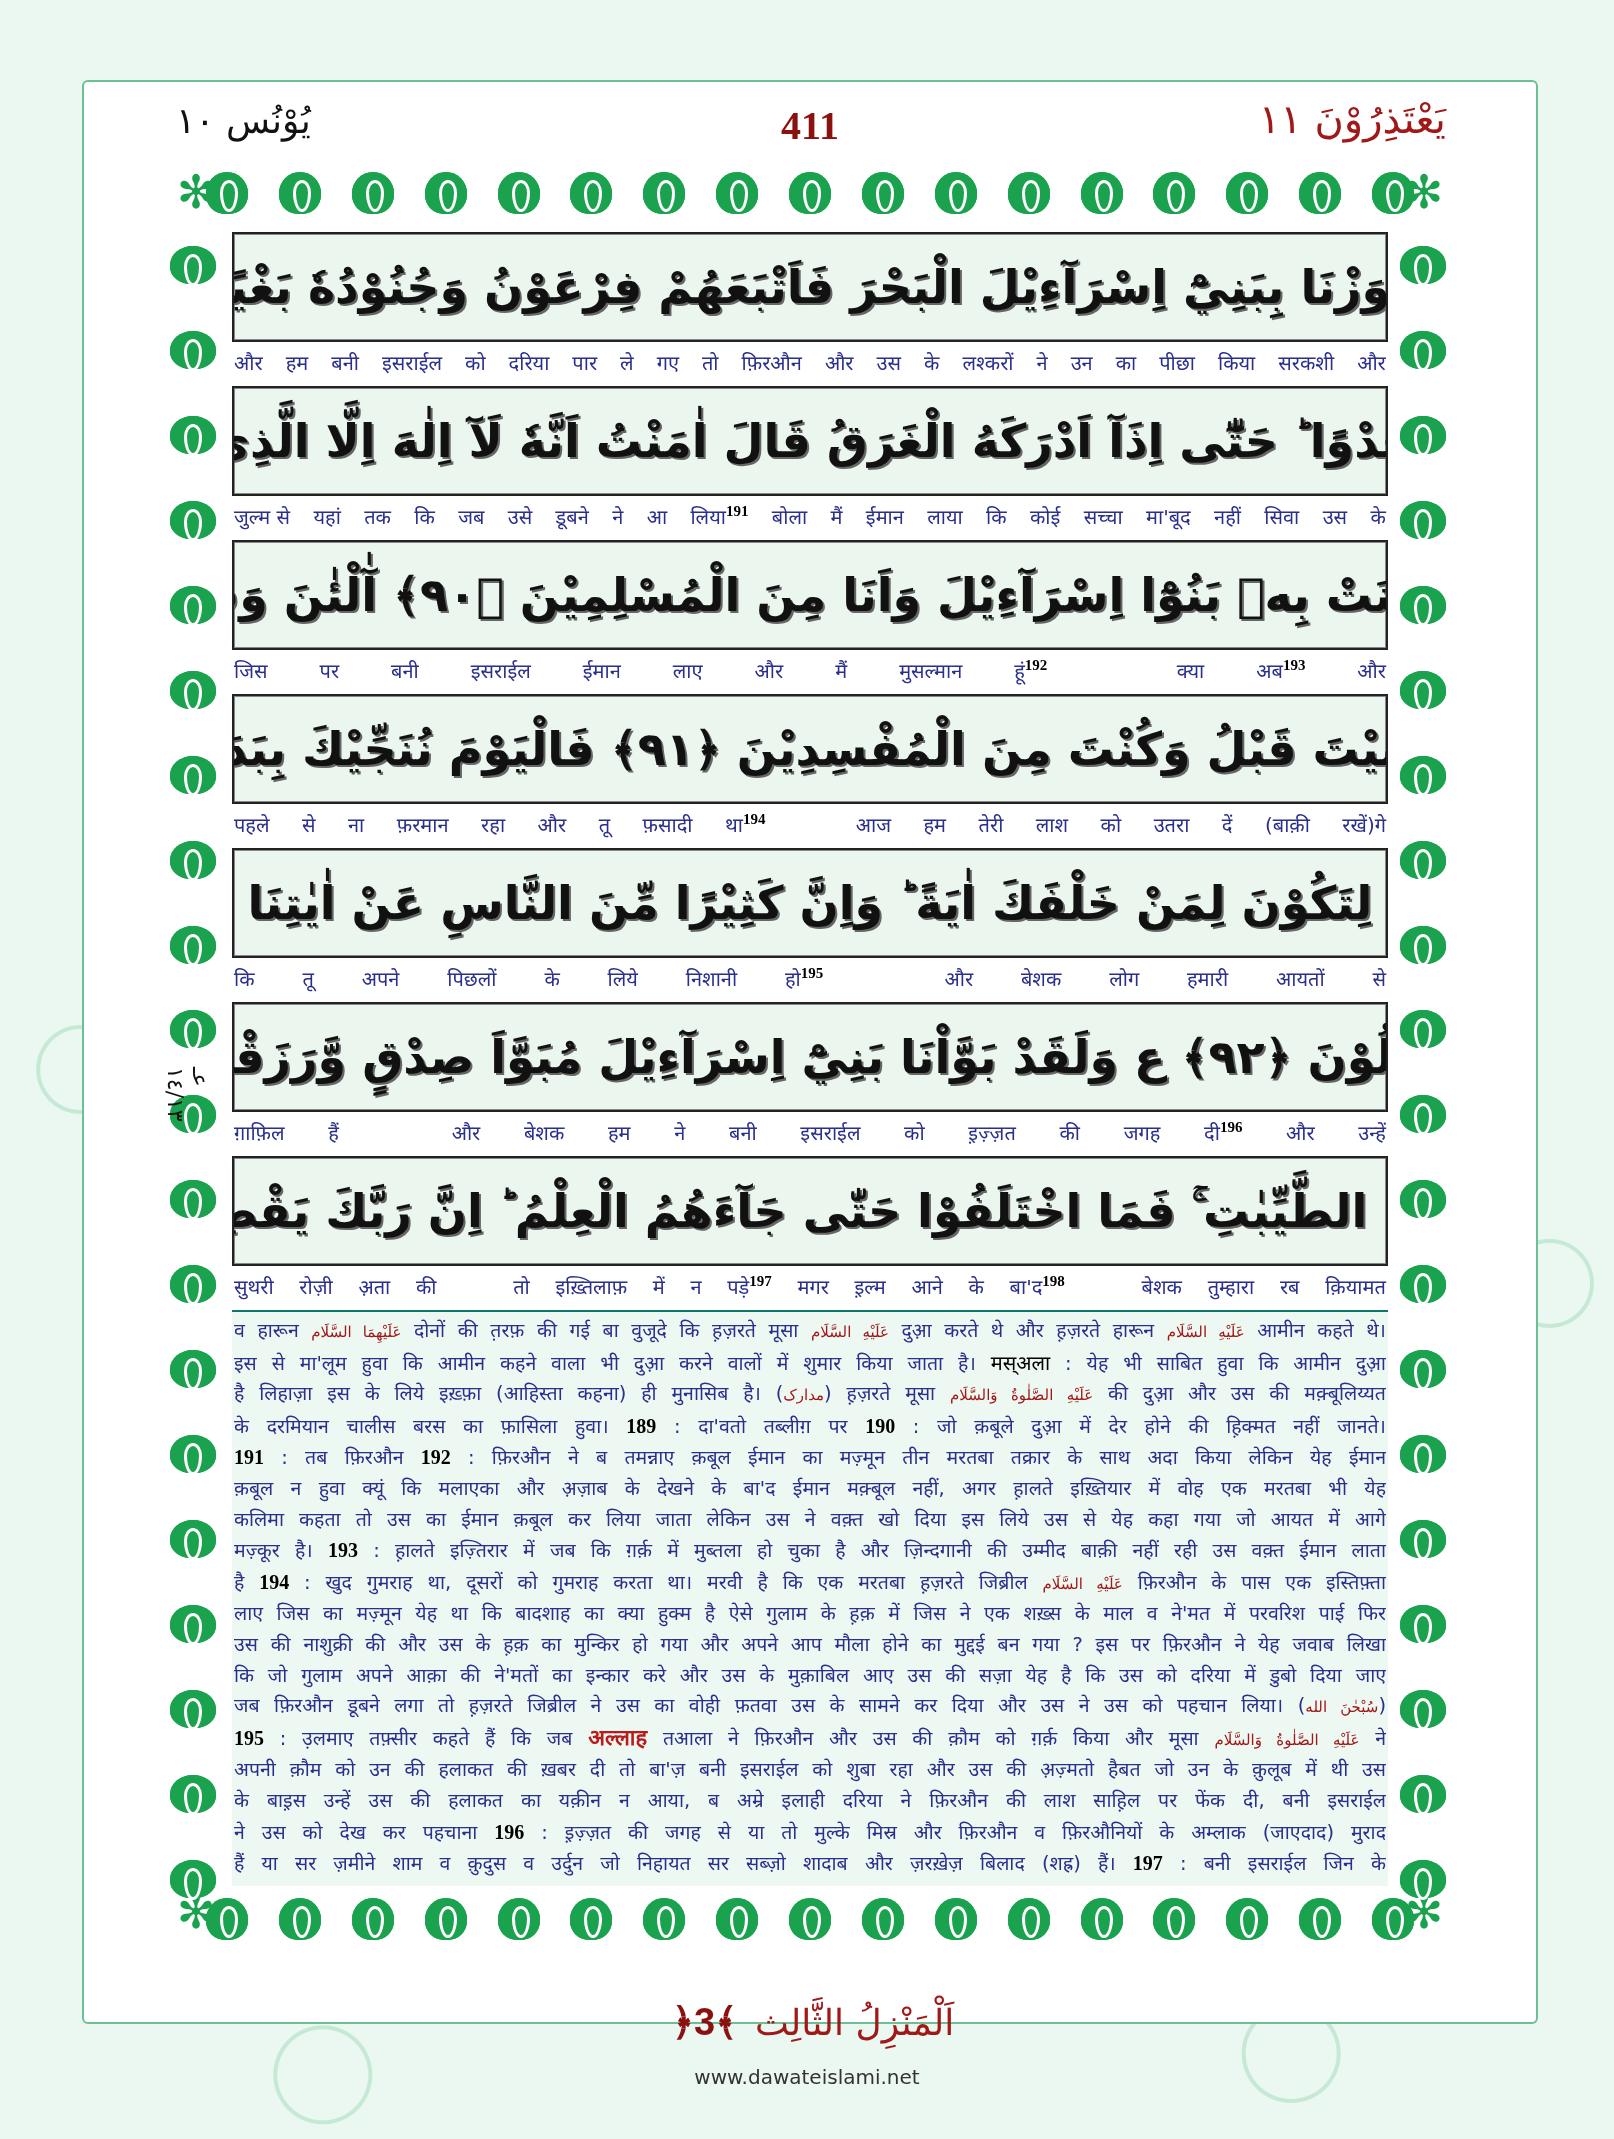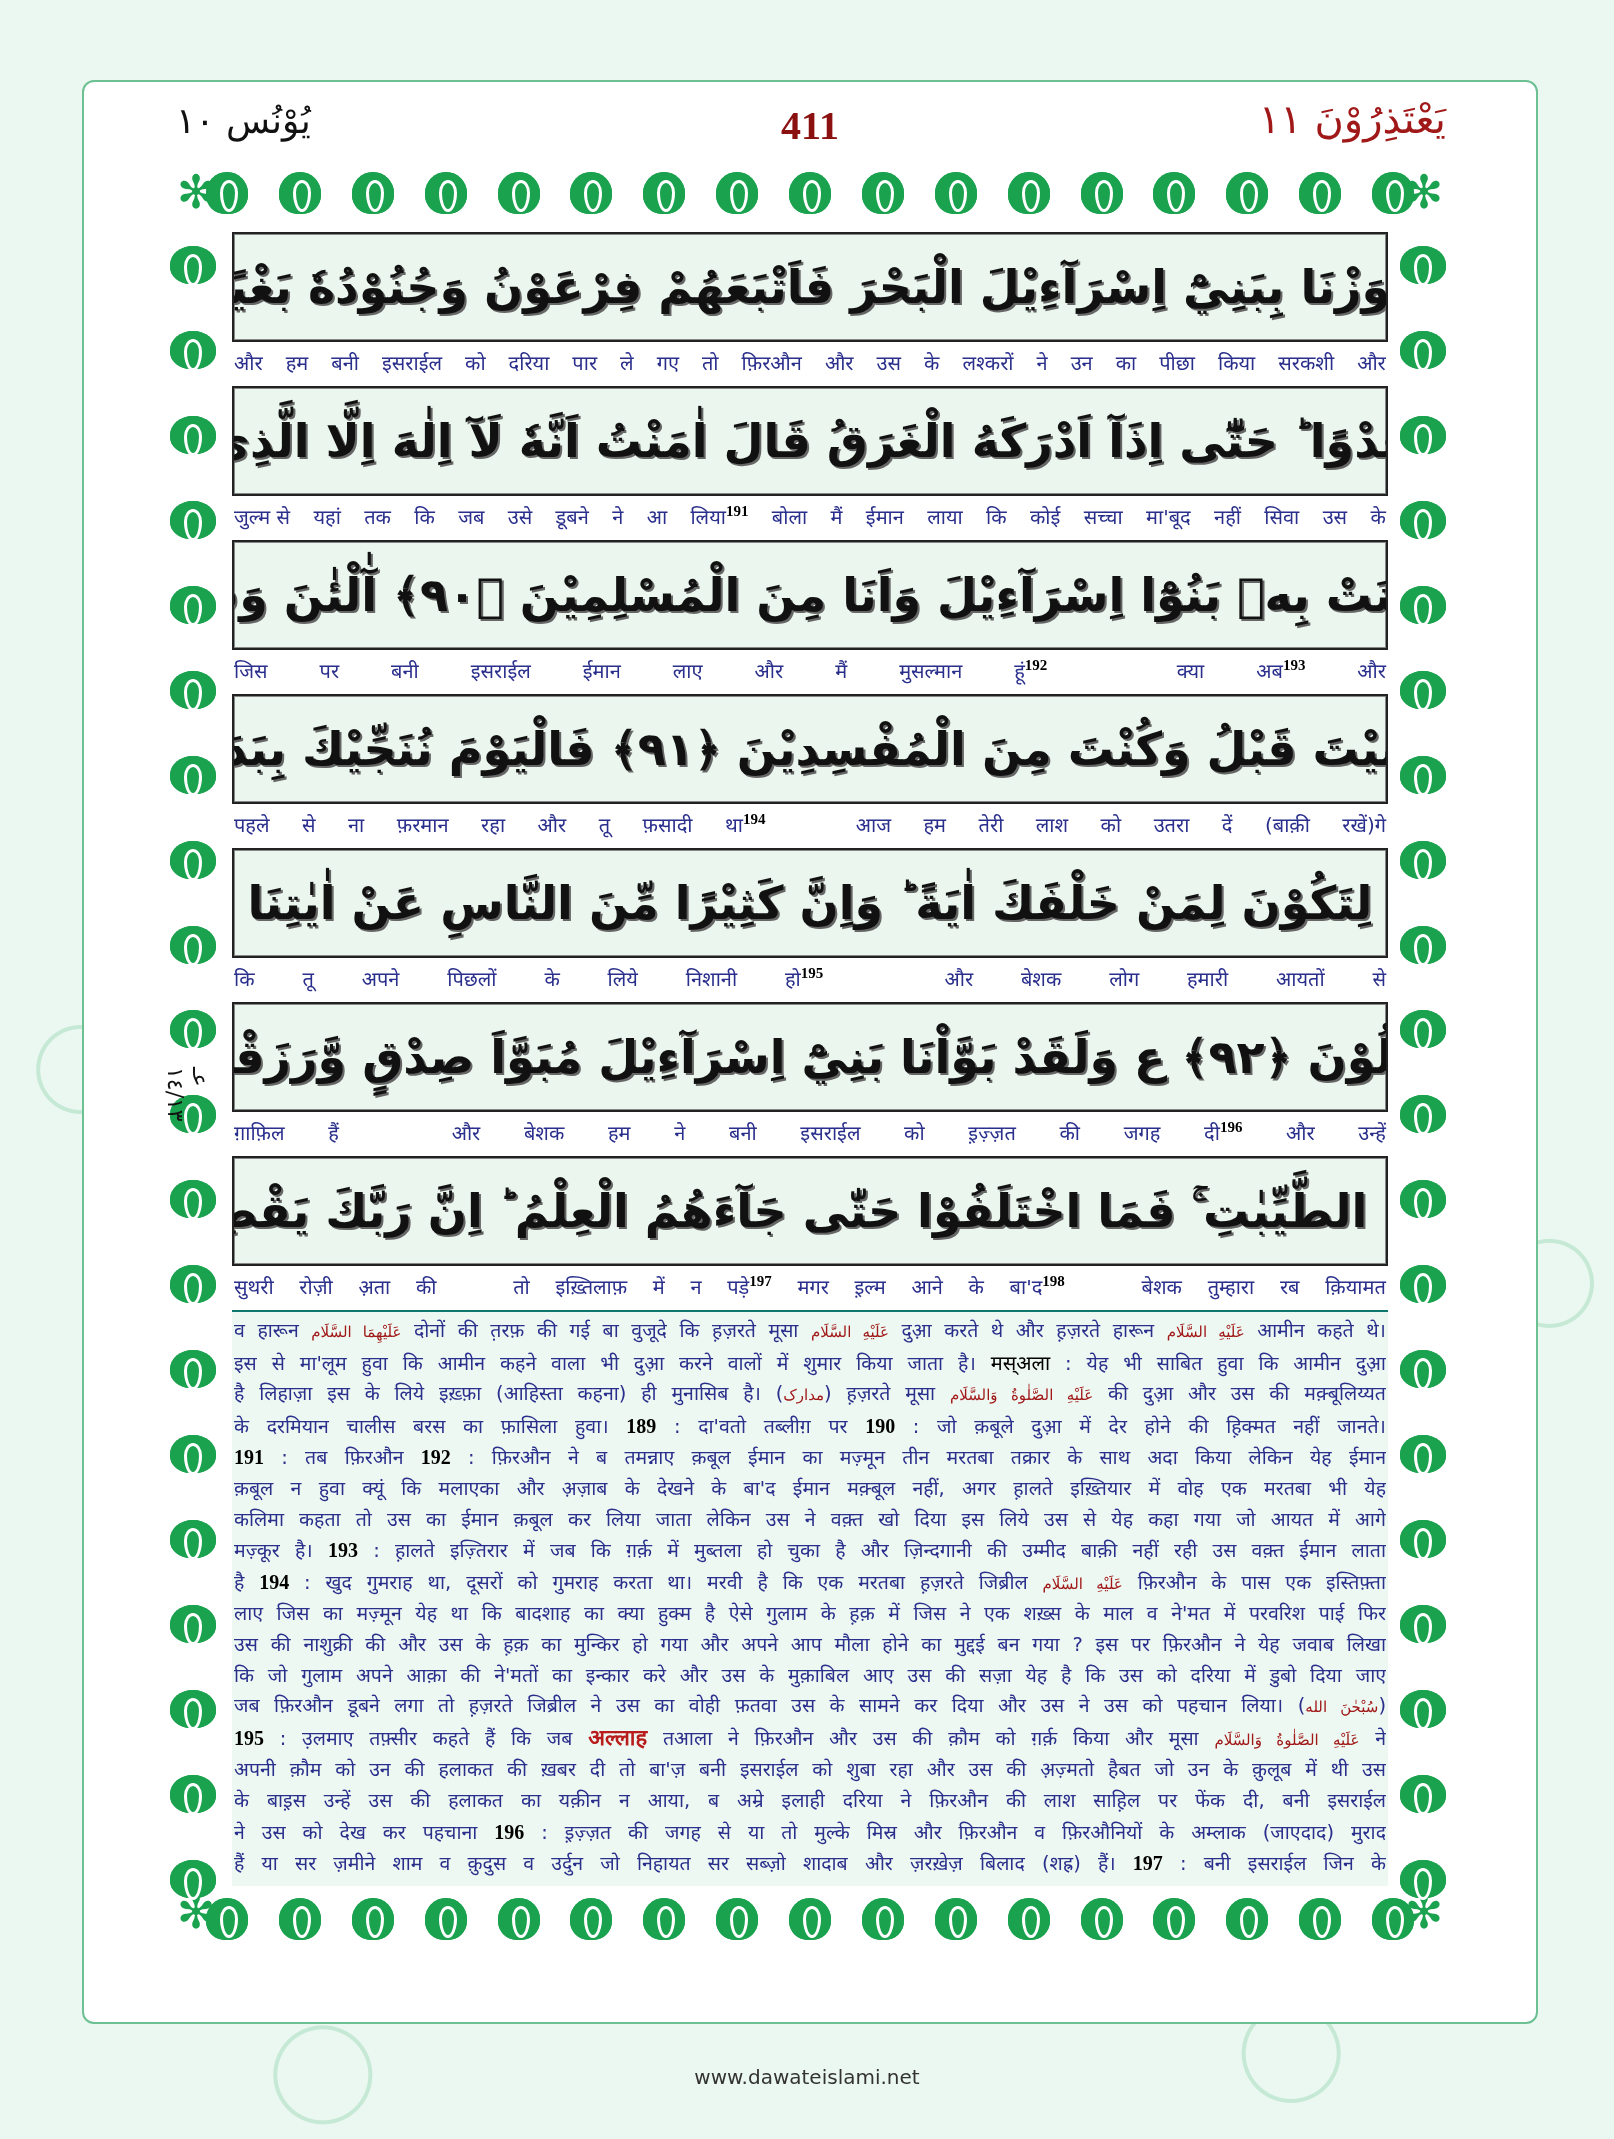--- a/index.html
+++ b/index.html
@@ -14,21 +14,21 @@
       radial-gradient(circle at 10% 8%, transparent 38px, #bfe6d0 39px, #bfe6d0 42px, transparent 43px),
       radial-gradient(circle at 90% 12%, transparent 50px, #c6e9d5 51px, #c6e9d5 54px, transparent 55px),
       radial-gradient(circle at 5% 50%, transparent 40px, #c6e9d5 41px, #c6e9d5 44px, transparent 45px),
       radial-gradient(circle at 96% 60%, transparent 40px, #c6e9d5 41px, #c6e9d5 44px, transparent 45px),
       radial-gradient(circle at 20% 97%, transparent 45px, #c6e9d5 46px, #c6e9d5 49px, transparent 50px),
       radial-gradient(circle at 80% 96%, transparent 45px, #c6e9d5 46px, #c6e9d5 49px, transparent 50px),
       #ebf8f1;
   }
   .page {
     position:absolute; left:82px; top:80px; width:1452px; height:1940px;
-    background:#ffffff; border:2px solid #6cc092; border-radius:12px;
+    background:#ffffff; border:2px solid #6cc092; border-radius:6px;
   }
   .header {
     position:absolute; left:0; right:0; top:18px; height:60px;
   }
   .hdr-left { position:absolute; left:92px; top:0; font-family:"DejaVu Serif", serif; font-size:36px; color:#111; }
   .hdr-center { position:absolute; left:0; right:0; text-align:center; top:2px; font-family:"Liberation Serif", serif; font-weight:bold; font-size:40px; color:#8b1010; }
   .hdr-right { position:absolute; right:90px; top:-4px; font-family:"DejaVu Serif", serif; font-size:40px; color:#a01818; direction:rtl; }
   .orn-row {
     position:absolute; display:flex; justify-content:space-between;
   }
@@ -362,15 +362,19 @@
         <span class="line">कि जो गुलाम अपने आक़ा की ने'मतों का इन्कार करे और उस के मुक़ाबिल आए उस की सज़ा येह है कि उस को दरिया में डुबो दिया जाए</span>
         <span class="line">जब फ़िरऔन डूबने लगा तो ह़ज़रते जिब्रील ने उस का वोही फ़तवा उस के सामने कर दिया और उस ने उस को पहचान लिया। (<span class="ar">سُبْحٰنَ الله</span>)</span>
         <span class="line"><span class="num">195</span> : उ़लमाए तफ़्सीर कहते हैं कि जब <span class="allah">अल्लाह</span> तआला ने फ़िरऔन और उस की क़ौम को ग़र्क़ किया और मूसा <span class="ar">عَلَيْهِ الصَّلٰوةُ وَالسَّلَام</span> ने</span>
         <span class="line">अपनी क़ौम को उन की हलाकत की ख़बर दी तो बा'ज़ बनी इसराईल को शुबा रहा और उस की अ़ज़्मतो हैबत जो उन के क़ुलूब में थी उस</span>
         <span class="line">के बाइ़स उन्हें उस की हलाकत का यक़ीन न आया, ब अम्रे इलाही दरिया ने फ़िरऔन की लाश साह़िल पर फेंक दी, बनी इसराईल</span>
         <span class="line">ने उस को देख कर पहचाना <span class="num">196</span> : इ़ज़्ज़त की जगह से या तो मुल्के मिस्र और फ़िरऔन व फ़िरऔनियों के अम्लाक (जाएदाद) मुराद</span>
         <span class="line">हैं या सर ज़मीने शाम व क़ुदुस व उर्दुन जो निहायत सर सब्ज़ो शादाब और ज़रख़ेज़ बिलाद (शह्र) हैं। <span class="num">197</span> : बनी इसराईल जिन के</span>
       </div>
   </div>
 
+  <div class="footer-title">
+    <span>اَلْمَنْزِلُ الثَّالِث</span>
+    <span class="manzil-num">﴾<span>3</span>﴿</span>
+  </div>
 </div>
 
 <div class="website">www.dawateislami.net</div>
 
 </body></html>

